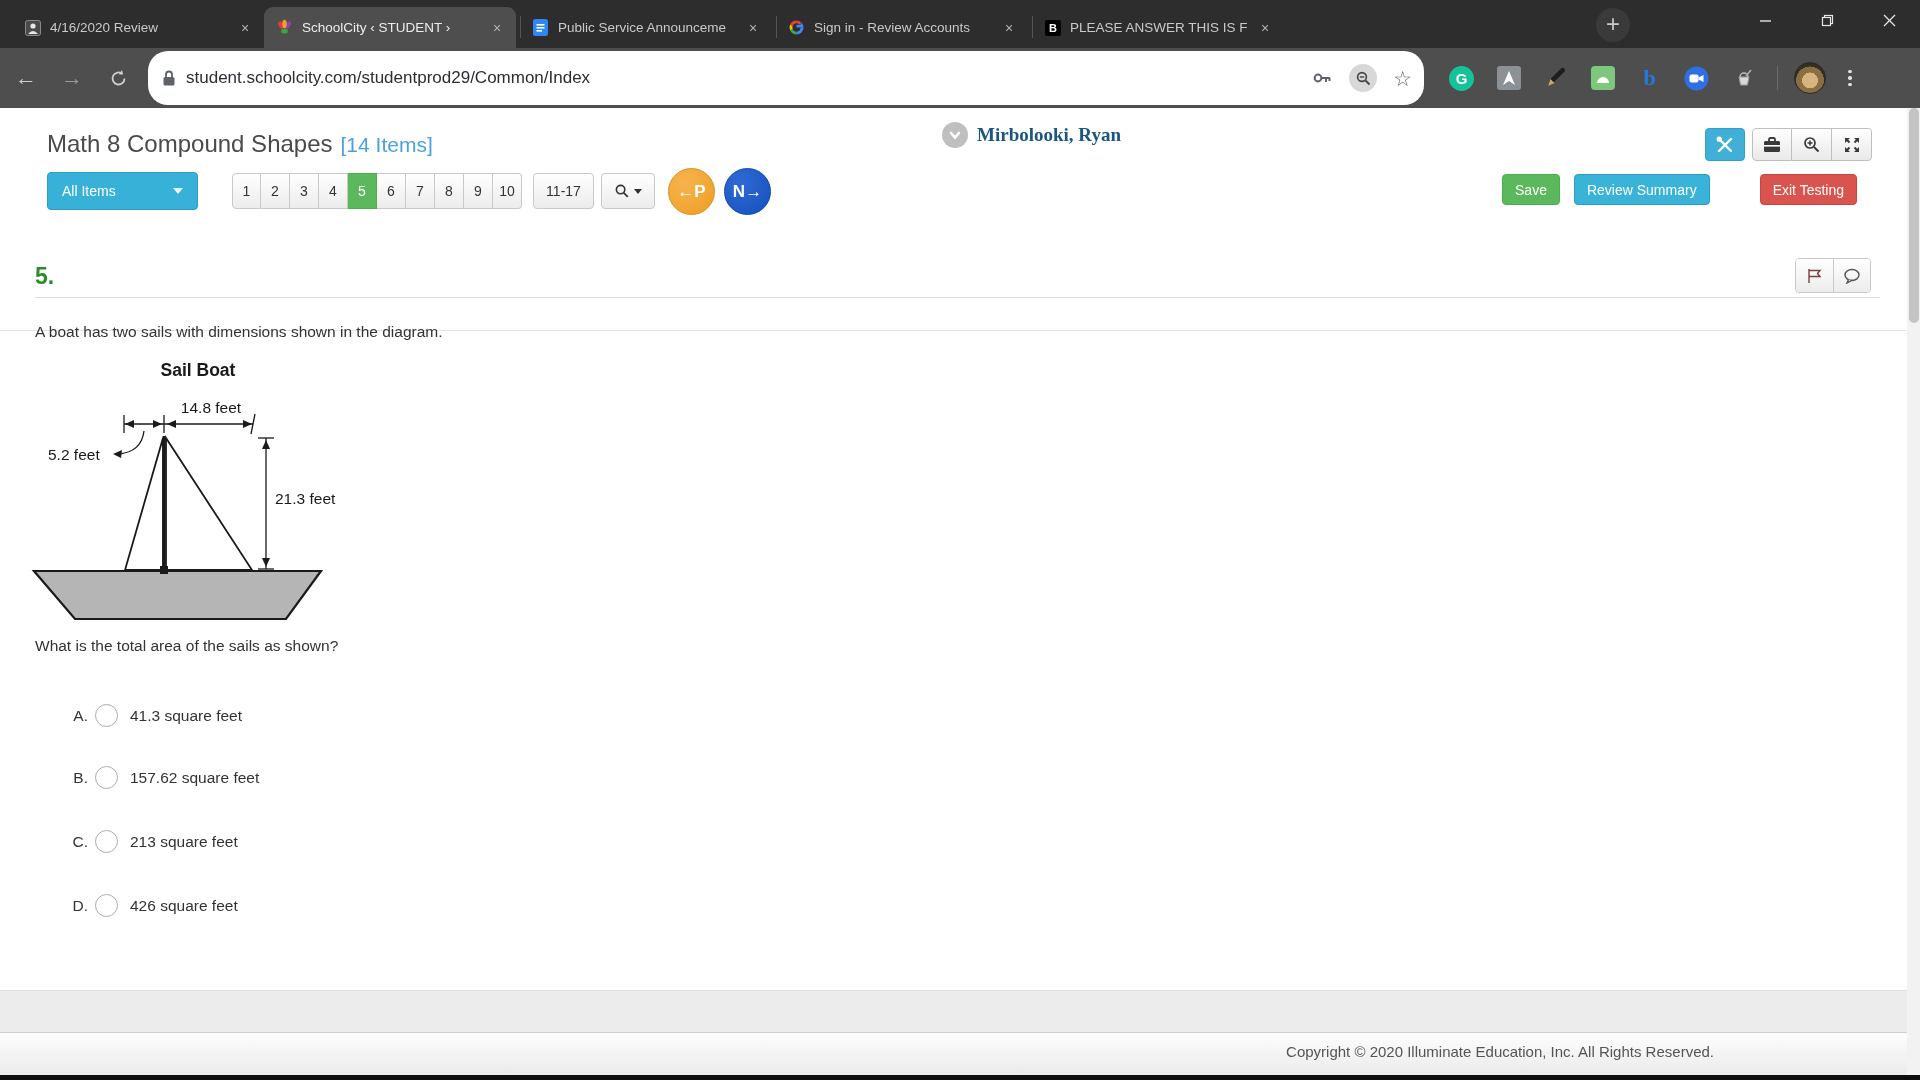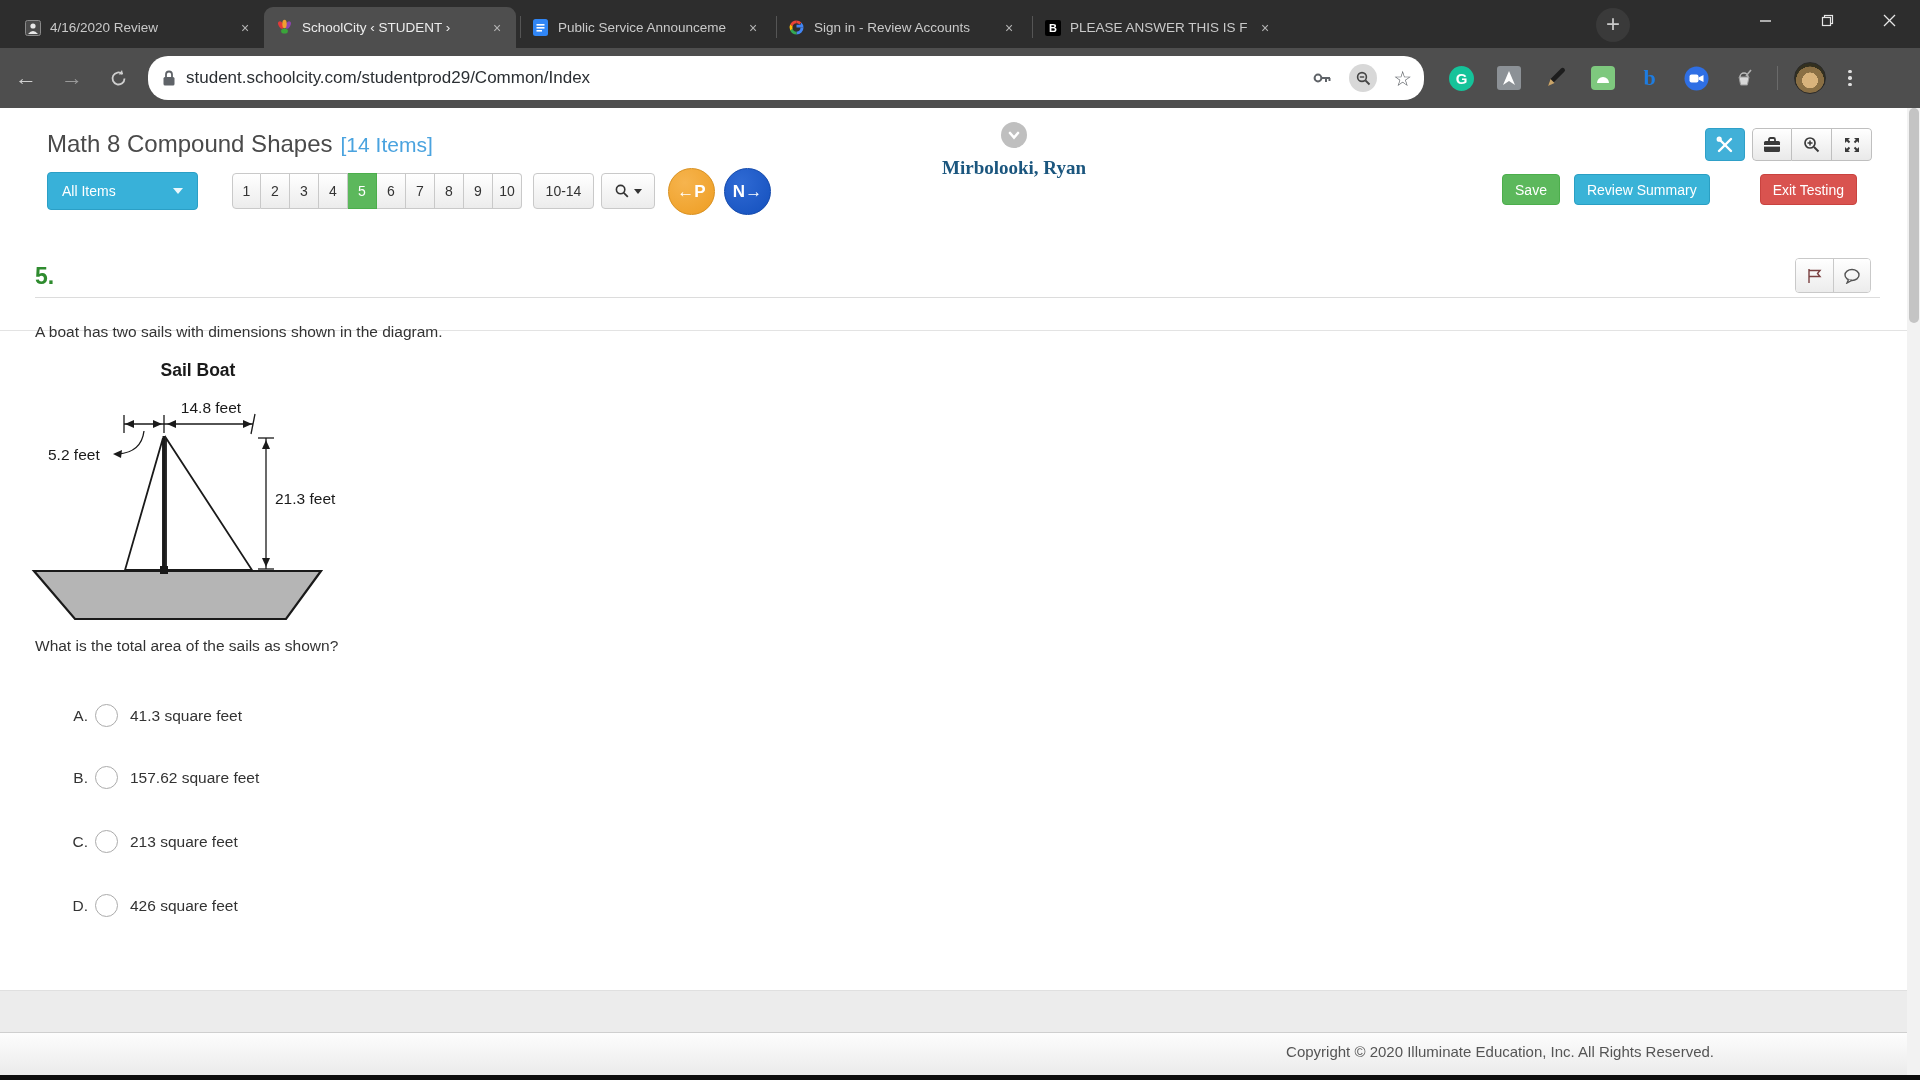--- a/index.html
+++ b/index.html
@@ -14,39 +14,39 @@
   .favicon { width:17px; height:17px; flex:0 0 17px; margin-right:9px; display:flex; align-items:center; justify-content:center; }
   .tab-title { flex:1; white-space:nowrap; overflow:hidden; }
   .tab-close { width:18px; height:18px; margin-left:6px; color:#b5b5b5; font-size:14px; line-height:18px; text-align:center; border-radius:50%; flex:0 0 18px; }
   .newtab { position:absolute; left:1596px; top:8px; width:34px; height:34px; border-radius:50%; color:#c9c9c9; font-size:24px; line-height:31px; text-align:center; background:#3a3a3a; }
   .wincontrols { position:absolute; right:0; top:0; height:40px; display:flex; }
   .winbtn { width:62px; height:40px; display:flex; align-items:center; justify-content:center; }
   .winbtn svg { stroke:#e6e6e6; }
 
   .toolbar { position:absolute; top:48px; left:0; width:1920px; height:60px; background:#4e4e4e; display:flex; align-items:center; }
   .navbtn { width:40px; height:40px; margin-left:6px; display:flex; align-items:center; justify-content:center; color:#cfcfcf; font-size:22px; }
-  .omnibox { margin-left:10px; width:1276px; height:44px; background:#ffffff; border-radius:20px; display:flex; align-items:center; padding:0 12px 0 14px; }
+  .omnibox { margin-left:10px; width:1276px; height:54px; background:#ffffff; border-radius:20px; display:flex; align-items:center; padding:0 12px 0 14px; }
   .url { margin-left:10px; font-size:17px; color:#2b2f33; white-space:nowrap; }
   .omni-right { margin-left:auto; display:flex; align-items:center; gap:16px; }
   .zoom-badge { width:28px; height:28px; border-radius:50%; background:#d8d8d8; display:flex; align-items:center; justify-content:center; }
   .star { font-size:21px; color:#5f6368; line-height:1; }
   .extrow { display:flex; align-items:center; gap:20px; margin-left:24px; }
   .ext { width:27px; height:27px; display:flex; align-items:center; justify-content:center; }
   .ext-circle { width:25px; height:25px; border-radius:50%; display:flex; align-items:center; justify-content:center; color:#fff; font-weight:bold; font-size:15px; }
   .tool-divider { width:1px; height:24px; background:#6a6a6a; margin-left:20px; }
   .avatar { width:32px; height:32px; border-radius:50%; margin-left:16px;
             background:radial-gradient(circle at 50% 58%, #d9b37c 0 34%, #8a6f44 35% 60%, #33301f 61% 100%); border:1px solid #2a2a2a; }
   .dots { margin-left:16px; display:flex; flex-direction:column; gap:3px; padding:6px; }
   .dots i { width:3.5px; height:3.5px; border-radius:50%; background:#e0e0e0; }
 
   
   .page { position:absolute; top:108px; left:0; width:1920px; height:972px; background:#fff; }
   .assess-title { position:absolute; left:47px; top:22px; font-size:24px; color:#4a4a4a; }
   .items-badge { color:#4aa3df; font-size:21px; margin-left:8px; }
-  .user-chip { position:absolute; left:942px; top:14px; display:flex; align-items:center; gap:9px;flex-direction:column; }
+  .user-chip { position:absolute; left:942px; top:14px; display:flex; align-items:center; gap:9px; }
   .chev-circle { width:26px; height:26px; border-radius:50%; background:#bfbfbf; display:flex; align-items:center; justify-content:center; }
   .user-name { font-family:"Liberation Serif", serif; font-weight:bold; font-size:19px; color:#1b567e; }
 
   .hdr-icons { position:absolute; top:20px; right:48px; display:flex; }
   .ibtn { width:40px; height:33px; display:flex; align-items:center; justify-content:center; border:1px solid #bfbfbf; background:linear-gradient(#ffffff,#e9e9e9); }
   .ibtn.blue { background:#41b0d8; border-color:#2fa0c8; border-radius:4px; margin-right:7px; }
   .igroup { display:flex; border-radius:4px; overflow:hidden; }
   .igroup .ibtn + .ibtn { border-left:none; }
   .igroup .ibtn:first-child { border-radius:4px 0 0 4px; }
   .igroup .ibtn:last-child { border-radius:0 4px 4px 0; }
@@ -339,21 +339,21 @@
       <div class="numbtn">3</div>
       <div class="numbtn">4</div>
       <div class="numbtn active">5</div>
       <div class="numbtn">6</div>
       <div class="numbtn">7</div>
       <div class="numbtn">8</div>
       <div class="numbtn">9</div>
       <div class="numbtn">10</div>
     </div>
 
-    <div class="rangebtn">10-14</div>
+    <div class="rangebtn">11-17</div>
 
     <div class="searchbtn">
       <svg width="14" height="14" viewBox="0 0 14 14">
           <circle cx="5.6" cy="5.6" r="4.2" fill="none" stroke="#333" stroke-width="1.6"></circle>
           <line x1="8.8" y1="8.8" x2="12.8" y2="12.8" stroke="#333" stroke-width="1.8"></line>
         </svg>
       <span class="caret-dark"></span>
     </div>
 
     <div class="pn pbtn">←P</div>

